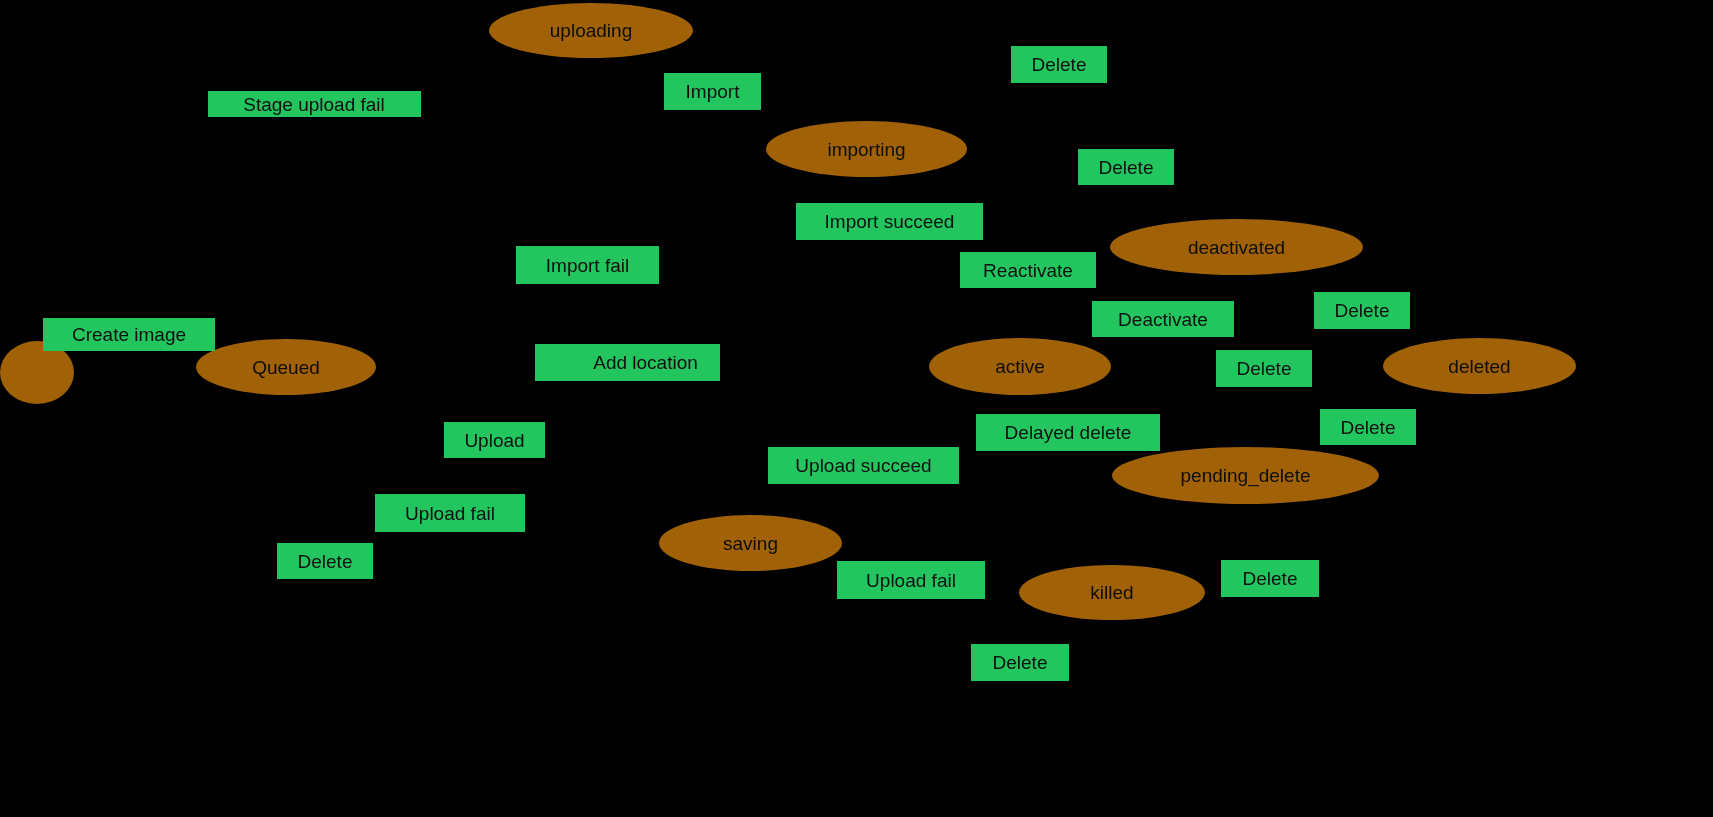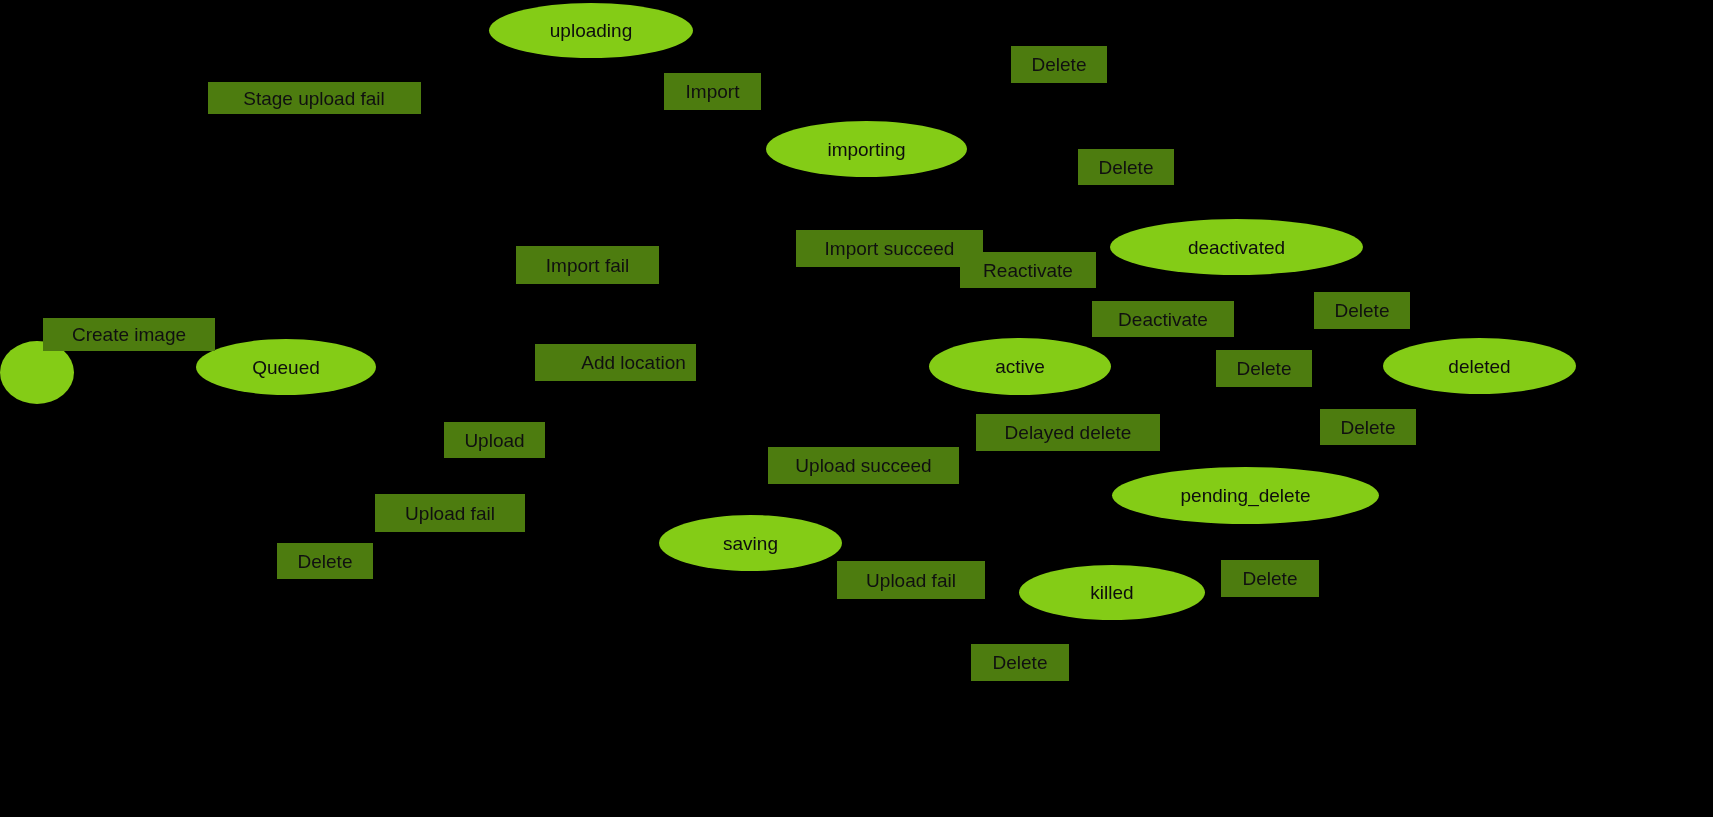--- a/index.html
+++ b/index.html
@@ -15,37 +15,37 @@
     background: #000000;
     overflow: hidden;
     font-family: "Liberation Sans", sans-serif;
   }
   .state {
     position: absolute;
     display: flex;
     align-items: center;
     justify-content: center;
     border-radius: 50%;
-    background: #84cc16;
+    background: #a16207;
     color: #0d0d0d;
     font-size: 19px;
     font-weight: 400;
     line-height: 1;
     white-space: nowrap;
     box-sizing: border-box;
   }
   .state.initial {
     font-size: 0;
   }
   .label {
     position: absolute;
     display: flex;
     align-items: center;
     justify-content: center;
-    background: #4d7c0f;
+    background: #22c55e;
     color: #101010;
     font-size: 19px;
     line-height: 1;
     white-space: nowrap;
     padding: 0 12px;
     box-sizing: border-box;
   }
   .edge-layer {
     position: absolute;
     left: 0;
@@ -102,58 +102,58 @@
   </div>
   <div class="state" style="left:929px;top:338px;width:182px;height:57px;">
     <span>active</span>
   </div>
   <div class="state" style="left:1110px;top:219px;width:253px;height:56px;">
     <span>deactivated</span>
   </div>
   <div class="state" style="left:1383px;top:338px;width:193px;height:56px;">
     <span>deleted</span>
   </div>
-  <div class="state" style="left:1112px;top:467px;width:267px;height:57px;">
+  <div class="state" style="left:1112px;top:447px;width:267px;height:57px;">
     <span>pending_delete</span>
   </div>
   <div class="state" style="left:1019px;top:565px;width:186px;height:55px;">
     <span>killed</span>
   </div>
 
   <div class="label" style="left:43px;top:318px;width:172px;height:33px;">
     <span>Create image</span>
   </div>
-  <div class="label" style="left:208px;top:82px;width:213px;height:32px;padding-left:11px;">
+  <div class="label" style="left:208px;top:91px;width:213px;height:26px;padding-left:11px;">
     <span>Stage upload fail</span>
   </div>
   <div class="label" style="left:516px;top:246px;width:143px;height:38px;text-align:right;">
     <span>Import fail</span>
   </div>
-  <div class="label" style="left:535px;top:344px;width:161px;height:37px;padding-left:48px;">
+  <div class="label" style="left:535px;top:344px;width:185px;height:37px;padding-left:48px;">
     <span>Add location</span>
   </div>
   <div class="label" style="left:444px;top:422px;width:101px;height:36px;align-items:center;">
     <span>Upload</span>
   </div>
   <div class="label" style="left:375px;top:494px;width:150px;height:38px;">
     <span>Upload fail</span>
   </div>
   <div class="label" style="left:277px;top:543px;width:96px;height:36px;">
     <span>Delete</span>
   </div>
   <div class="label" style="left:664px;top:73px;width:97px;height:37px;">
     <span>Import</span>
   </div>
   <div class="label" style="left:1011px;top:46px;width:96px;height:37px;">
     <span>Delete</span>
   </div>
   <div class="label" style="left:1078px;top:149px;width:96px;height:36px;">
     <span>Delete</span>
   </div>
-  <div class="label" style="left:796px;top:203px;width:187px;height:37px;margin-top:27px;">
+  <div class="label" style="left:796px;top:203px;width:187px;height:37px;">
     <span>Import succeed</span>
   </div>
   <div class="label" style="left:960px;top:252px;width:136px;height:36px;">
     <span>Reactivate</span>
   </div>
   <div class="label" style="left:1092px;top:301px;width:142px;height:36px;">
     <span>Deactivate</span>
   </div>
   <div class="label" style="left:1314px;top:292px;width:96px;height:37px;">
     <span>Delete</span>

